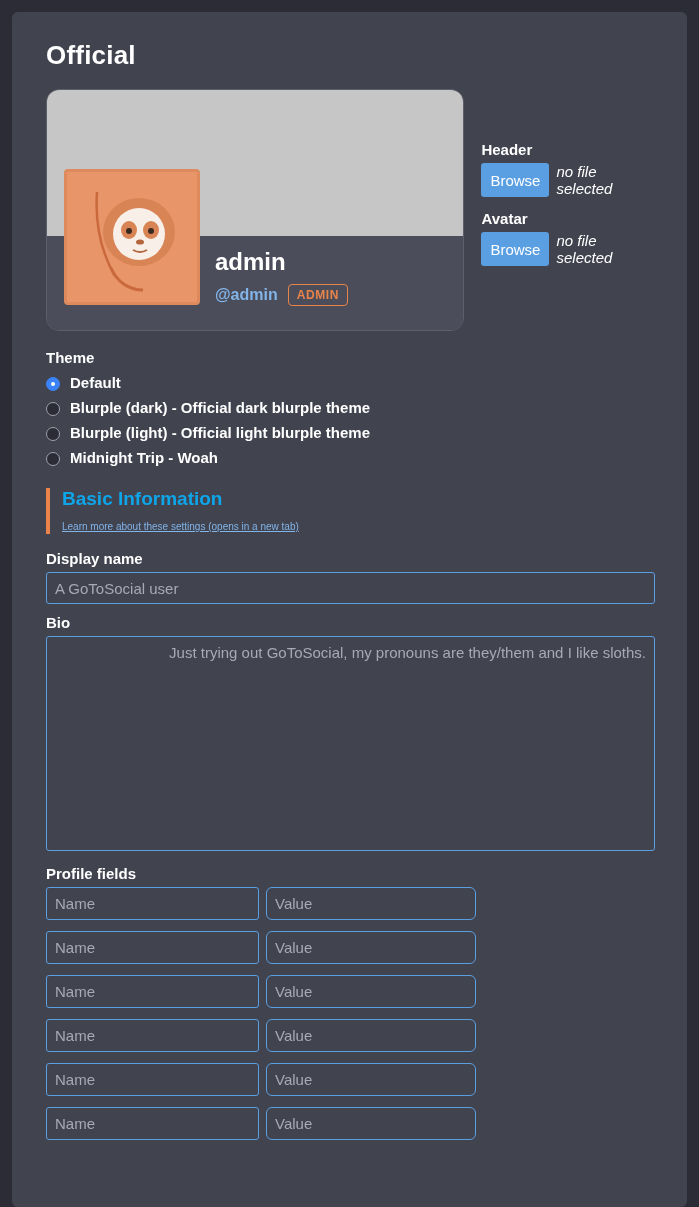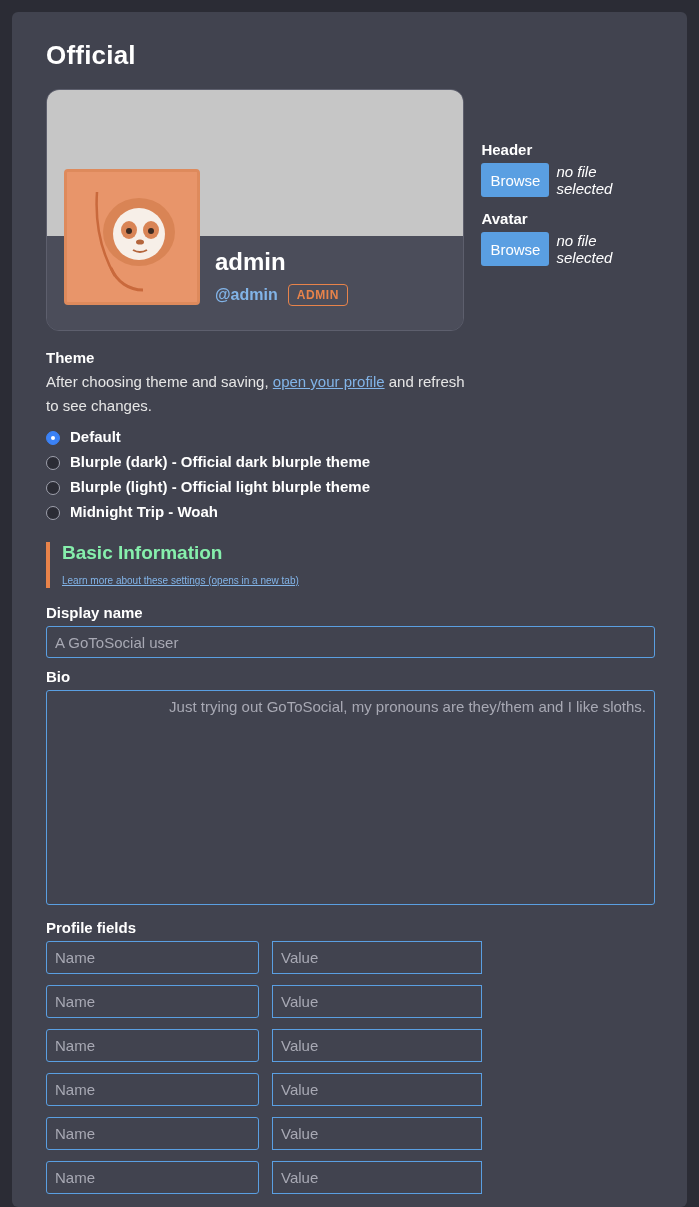--- a/index.html
+++ b/index.html
@@ -176,21 +176,21 @@
 
   
   .info-block {
     border-left: 4px solid #e8834a;
     padding-left: 12px;
     margin: 22px 0 16px 0;
   }
   .info-title {
     font-size: 19px;
     font-weight: bold;
-    color: #86efac;
+    color: #0ea5e9;
     margin: 0 0 6px 0;
   }
   .info-link {
     font-size: 10px;
     color: #82b4e8;
     text-decoration: underline;
   }
 
   .field-label {
     font-size: 15px;
@@ -225,41 +225,41 @@
     resize: none;
     text-align: right;
   }
   .bio-area::placeholder { color: #a8a9b4; }
   .spacer-8 { height: 10px; }
 
   
   .fields-grid { margin-top: 2px; }
   .field-row {
     display: flex;
-    gap: 13px;
+    gap: 7px;
     margin-bottom: 11px;
   }
   .field-name {
     width: 213px;
     height: 33px;
     background: #41434f;
     border: 1px solid #5a9fe2;
     border-radius: 3px;
     color: #c9cad2;
     font-size: 15px;
     font-family: "Liberation Sans", sans-serif;
     padding: 0 8px;
     outline: none;
   }
   .field-value {
     width: 210px;
     height: 33px;
     background: #41434f;
     border: 1px solid #5a9fe2;
-    border-radius: 0;
+    border-radius: 6px;
     color: #c9cad2;
     font-size: 15px;
     font-family: "Liberation Sans", sans-serif;
     padding: 0 8px;
     outline: none;
   }
   .field-name::placeholder, .field-value::placeholder { color: #a8a9b4; }
 </style>
 </head>
 <body>
@@ -311,21 +311,20 @@
         <div class="file-label">Avatar</div>
         <div class="file-row">
           <button class="browse-btn">Browse</button>
           <span class="no-file">no file selected</span>
         </div>
       </div>
 
     </div>
 
     <div class="section-label">Theme</div>
-    <p class="theme-desc"><span>After choosing theme and saving, </span><a href="#">open your profile</a><span> and refresh to see changes.</span></p>
 
     <div>
       <div class="radio-row">
         <span class="radio checked"></span>
         <span class="radio-label">Default</span>
       </div>
       <div class="radio-row">
         <span class="radio"></span>
         <span class="radio-label">Blurple (dark) - Official dark blurple theme</span>
       </div>

